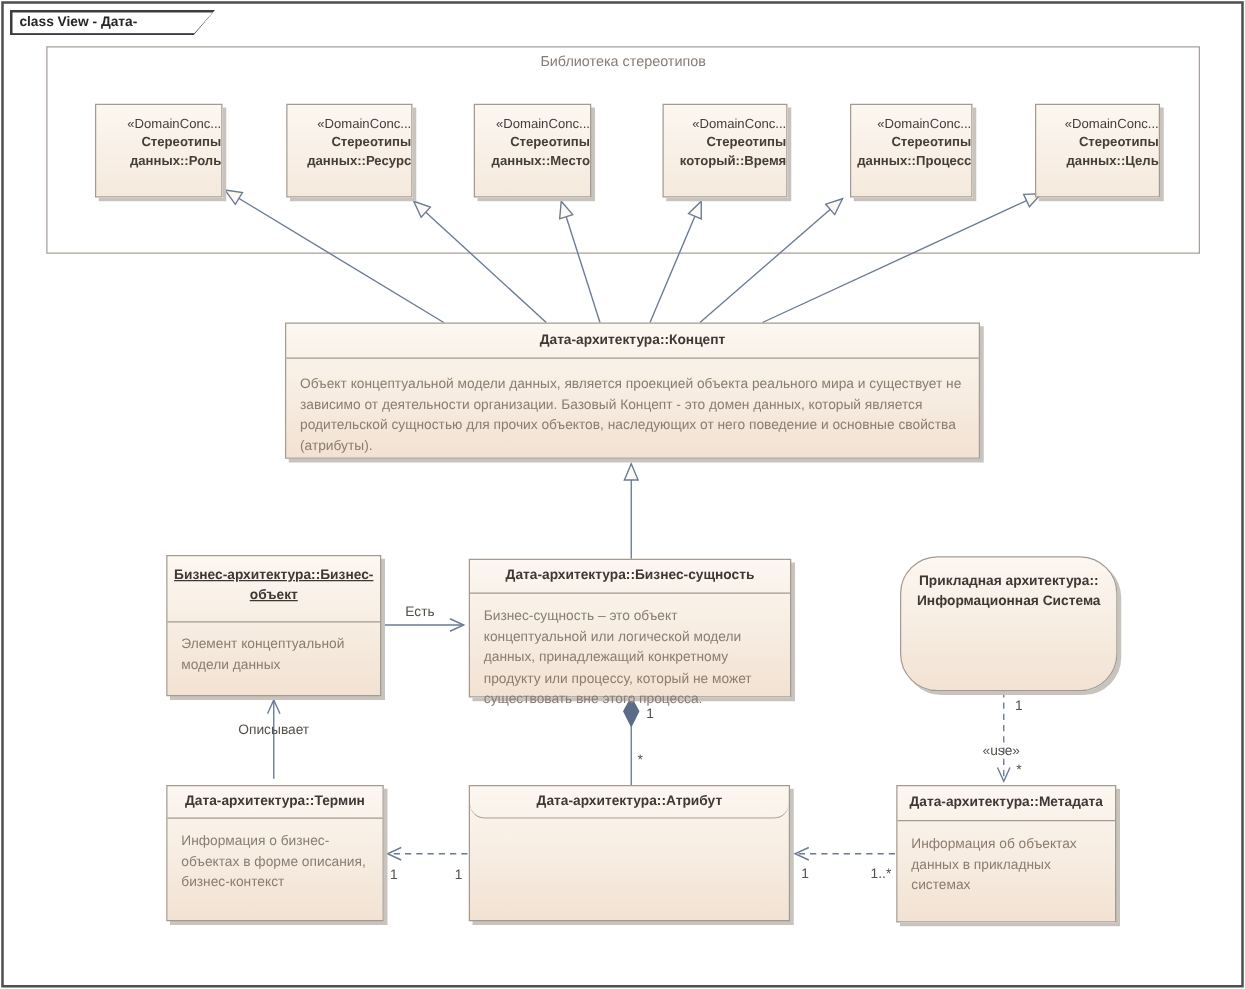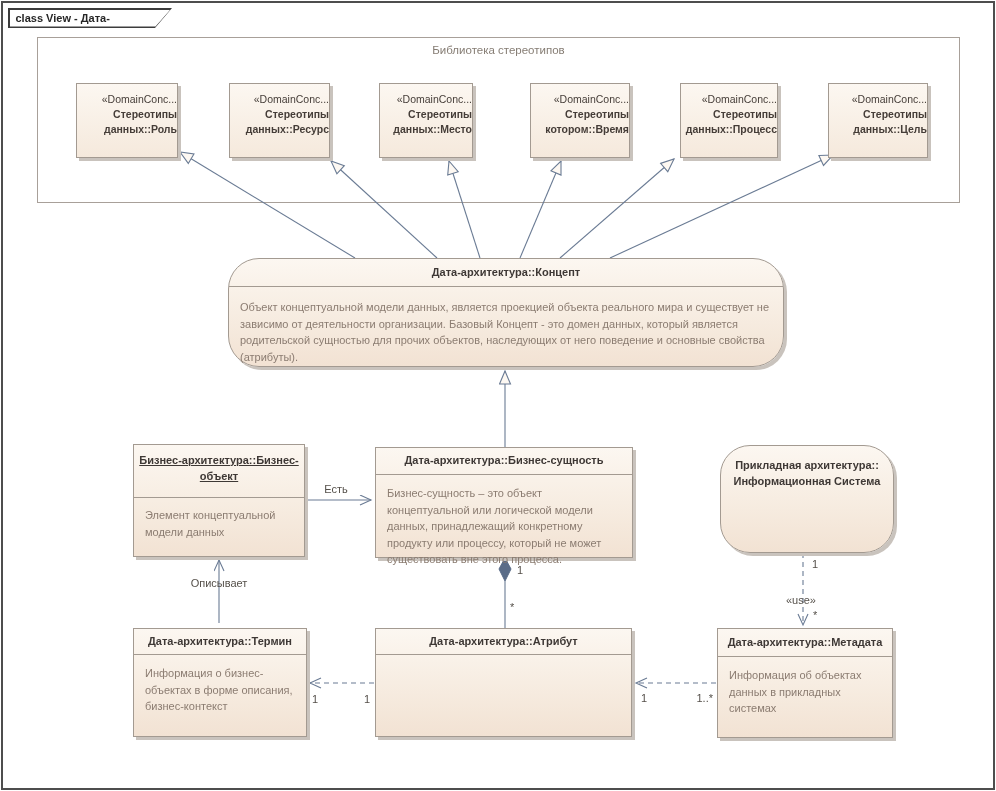--- a/index.html
+++ b/index.html
@@ -105,34 +105,34 @@
     <span class="st-name">данных::Ресурс</span>
   </div>
   <div class="st-box" style="left:379px;width:94px;">
     <span class="st-tag">«DomainConc...</span>
     <span class="st-name">Стереотипы</span>
     <span class="st-name">данных::Место</span>
   </div>
   <div class="st-box" style="left:530px;width:100px;">
     <span class="st-tag">«DomainConc...</span>
     <span class="st-name">Стереотипы</span>
-    <span class="st-name">котором::Время</span>
+    <span class="st-name">который::Время</span>
   </div>
   <div class="st-box" style="left:680px;width:98px;">
     <span class="st-tag">«DomainConc...</span>
     <span class="st-name">Стереотипы</span>
     <span class="st-name">данных::Процесс</span>
   </div>
   <div class="st-box" style="left:828px;width:100px;">
     <span class="st-tag">«DomainConc...</span>
     <span class="st-name">Стереотипы</span>
     <span class="st-name">данных::Цель</span>
   </div>
 
-  <div class="uml-box" style="left:228px;top:258px;width:556px;height:109px;border-radius:31px;">
+  <div class="uml-box" style="left:228px;top:258px;width:556px;height:109px;">
     <div class="box-title sep" style="line-height:26px;height:27px;">Дата-архитектура::Концепт</div>
     <div class="box-body" style="padding-top:12px;">Объект концептуальной модели данных, является проекцией объекта реального мира и существует не зависимо от деятельности организации. Базовый Концепт - это домен данных, который является родительской сущностью для прочих объектов, наследующих от него поведение и основные свойства (атрибуты).</div>
   </div>
 
   <div class="uml-box" style="left:133px;top:444px;width:172px;height:113px;">
     <div class="box-title sep" style="padding-top:7px;height:45px;line-height:16px;text-decoration:underline;">
       <span>Бизнес-архитектура::Бизнес-</span>
       <span>объект</span>
     </div>
     <div class="box-body">Элемент концептуальной модели данных</div>
@@ -149,20 +149,20 @@
       <span>Информационная Система</span>
     </div>
   </div>
 
   <div class="uml-box" style="left:133px;top:628px;width:174px;height:109px;">
     <div class="box-title sep" style="line-height:24px;height:25px;">Дата-архитектура::Термин</div>
     <div class="box-body" style="padding-top:10px;">Информация о бизнес-объектах в форме описания, бизнес-контекст</div>
   </div>
 
   <div class="uml-box" style="left:375px;top:628px;width:257px;height:109px;">
-    <div class="box-title sep" style="line-height:24px;height:25px;">Дата-архитектура::Атрибут</div>
+    <div class="box-title sep" style="line-height:24px;height:25px;border-radius:12px;">Дата-архитектура::Атрибут</div>
   </div>
 
   <div class="uml-box" style="left:717px;top:628px;width:176px;height:110px;">
     <div class="box-title sep" style="line-height:26px;height:27px;">Дата-архитектура::Метадата</div>
     <div class="box-body" style="padding-top:10px;">Информация об объектах данных в прикладных системах</div>
   </div>
 </div>
 
 </body></html>

